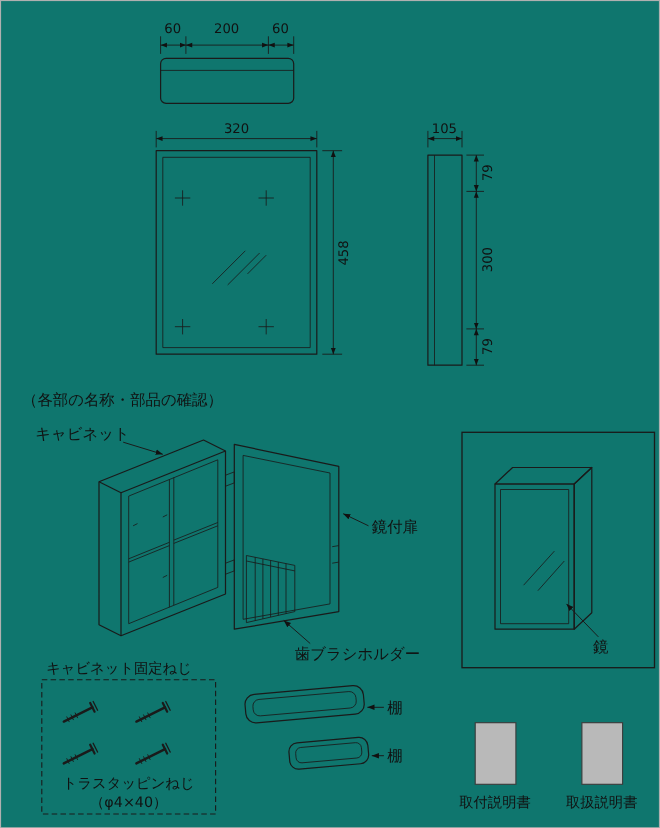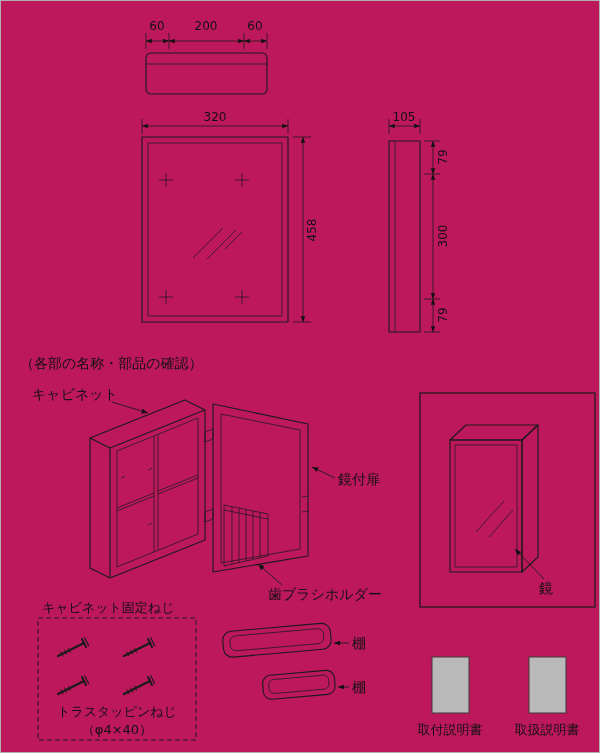--- a/index.html
+++ b/index.html
@@ -1,16 +1,16 @@
 <!DOCTYPE html>
 <html><head>
 <meta charset="utf-8">
 <style>
   html,body{margin:0;padding:0;background:#ffffff;}
-  .page{width:600px;height:753px;position:relative;background:#be185d;overflow:hidden;}
+  .page{width:600px;height:753px;position:relative;background:#0f766e;overflow:hidden;}
   svg{display:block;}
   text{font-family:"DejaVu Sans","Liberation Sans",sans-serif;fill:#111;}
   .num{font-size:12px;}
   .jp{font-size:14px;}
   .jps{font-size:13px;}
   .ln{stroke:#1a1a1a;stroke-width:1.1;fill:none;stroke-linejoin:round;}
   .thin{stroke:#1a1a1a;stroke-width:0.75;fill:none;stroke-linejoin:round;}
   .dim{stroke:#1a1a1a;stroke-width:0.8;fill:none;}
   .lead{stroke:#1a1a1a;stroke-width:0.9;fill:none;}
   .dash{stroke:#1a1a1a;stroke-width:1;fill:none;stroke-dasharray:5 3;}

